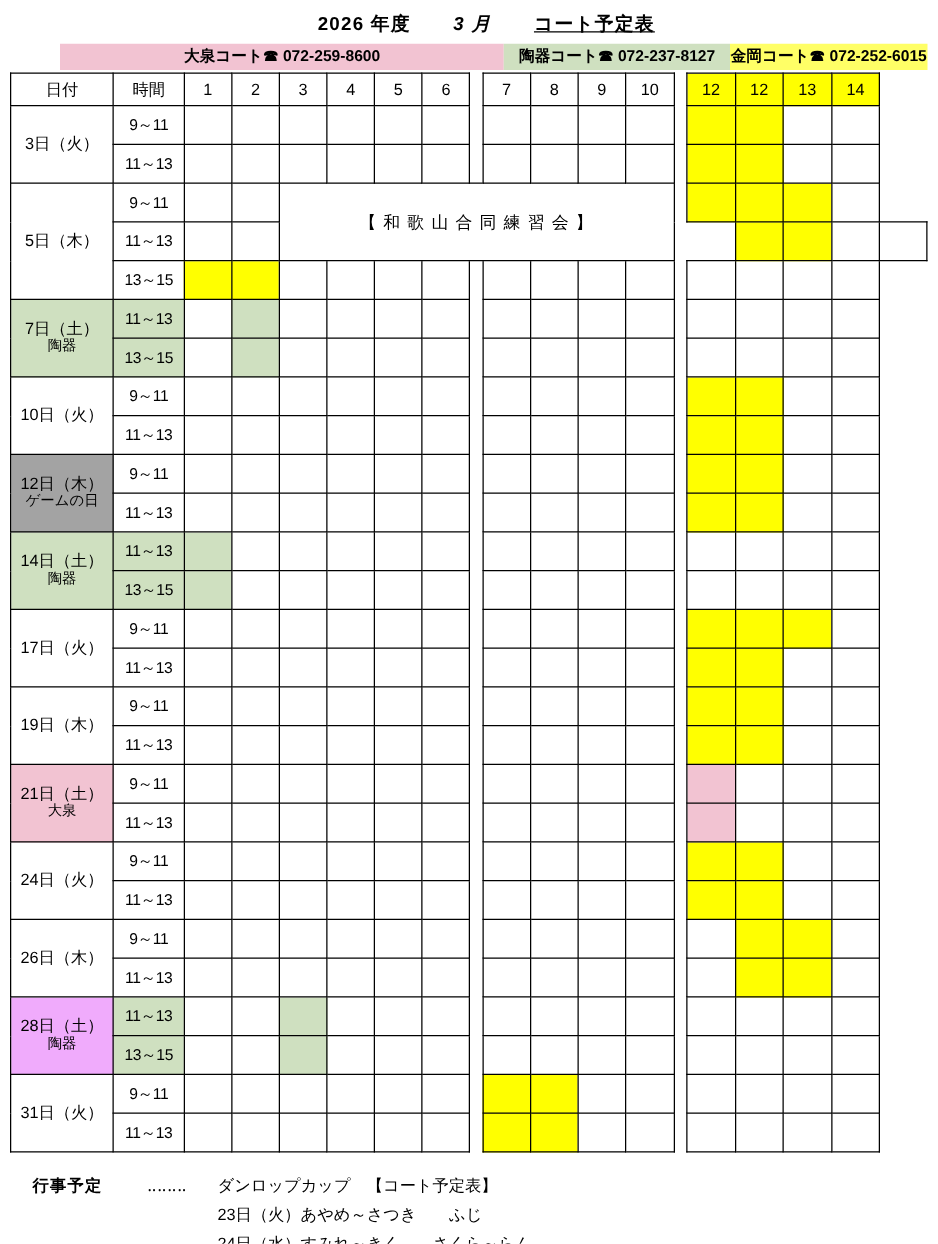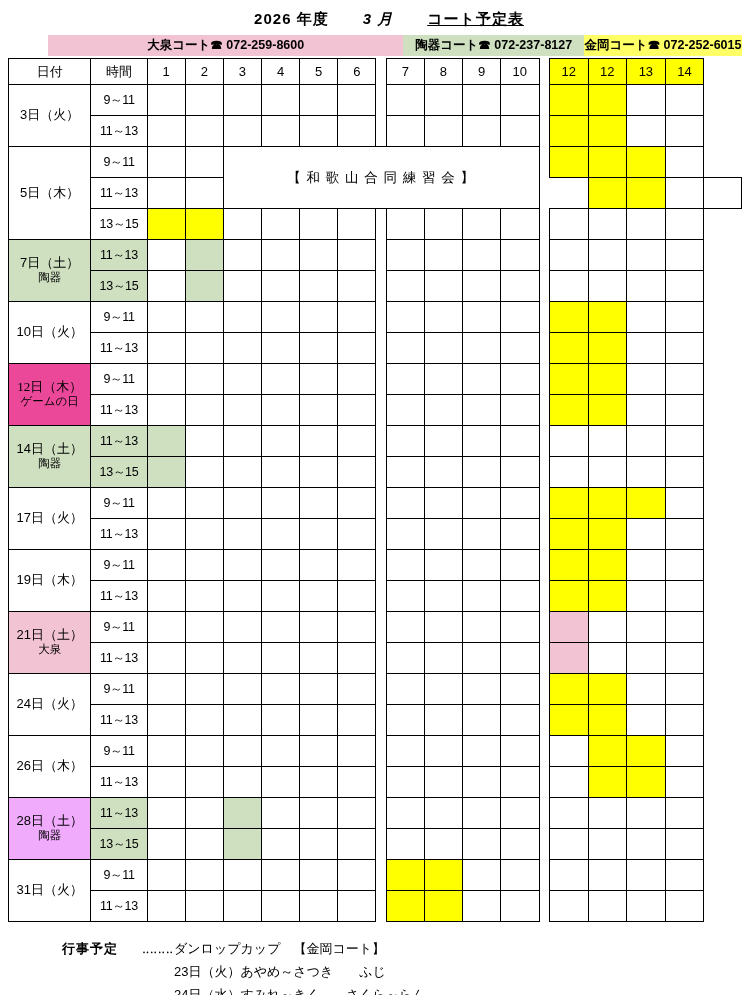--- a/index.html
+++ b/index.html
@@ -103,21 +103,21 @@
 
   
   td.gapcell { border: none; background: #fff; }
 
   
   .notes {
     margin: 16px 0 0 26px;
     font-size: 13px;
     line-height: 1.75;
   }
-  .notes .row { display: flex; text-align: right; }
+  .notes .row { display: flex; }
   .notes .label { font-weight: bold; letter-spacing: 1px; width: 92px; }
   .notes .dots { width: 56px; letter-spacing: 1px; }
   .notes .indent { margin-left: 148px; }
 </style>
 </head>
 <body>
 
 <div class="page">
 
   <div class="title-row">
@@ -311,21 +311,21 @@
           <td class="col-court"></td>
           <td class="col-court"></td>
           <td class="col-court"></td>
           <td class="col-gap gapcell"></td>
           <td class="col-court" style="background: rgb(255, 255, 0);"></td>
           <td class="col-court" style="background: rgb(255, 255, 0);"></td>
           <td class="col-court"></td>
           <td class="col-court"></td>
         </tr>
         <tr>
-          <td class="col-date date-cell" rowspan="2" style="background: #ec4899; font-family: Liberation Serif, serif;"><span>12日（木）</span><span class="sub">ゲームの日</span></td>
+          <td class="col-date date-cell" rowspan="2" style="background: #a3a3a3;"><span>12日（木）</span><span class="sub">ゲームの日</span></td>
           <td class="col-time time-cell">9～11</td>
           <td class="col-court"></td>
           <td class="col-court"></td>
           <td class="col-court"></td>
           <td class="col-court"></td>
           <td class="col-court"></td>
           <td class="col-court"></td>
           <td class="col-gap gapcell"></td>
           <td class="col-court"></td>
           <td class="col-court"></td>
@@ -668,21 +668,21 @@
           <td class="col-court"></td>
           <td class="col-court"></td>
         </tr>
       </tbody>
   </table>
 
   <div class="notes">
     <div class="row">
       <span class="label">行事予定</span>
       <span class="dots">‥‥‥‥</span>
-      <span>ダンロップカップ　【金岡コート】</span>
+      <span>ダンロップカップ　【コート予定表】</span>
     </div>
     <div class="row">
         <span class="indent">23日（火）あやめ～さつき　　ふじ</span>
       </div>
     <div class="row">
         <span class="indent">24日（水）すみれ～きく　　さくら～らん</span>
       </div>
 
   </div>
 

